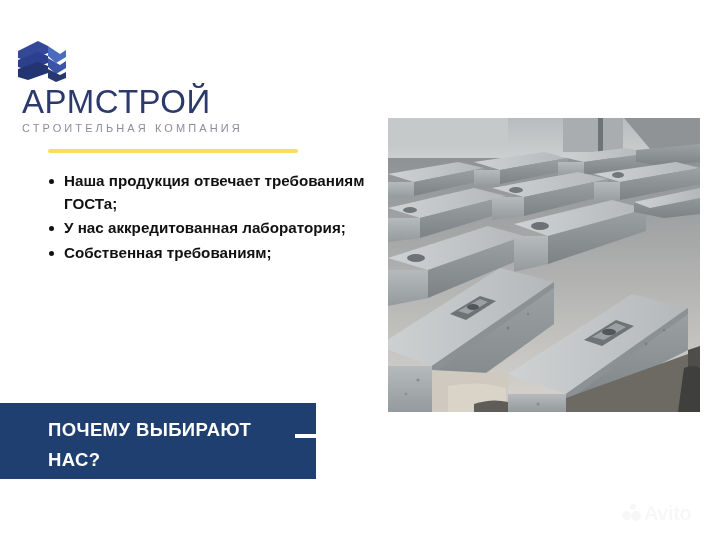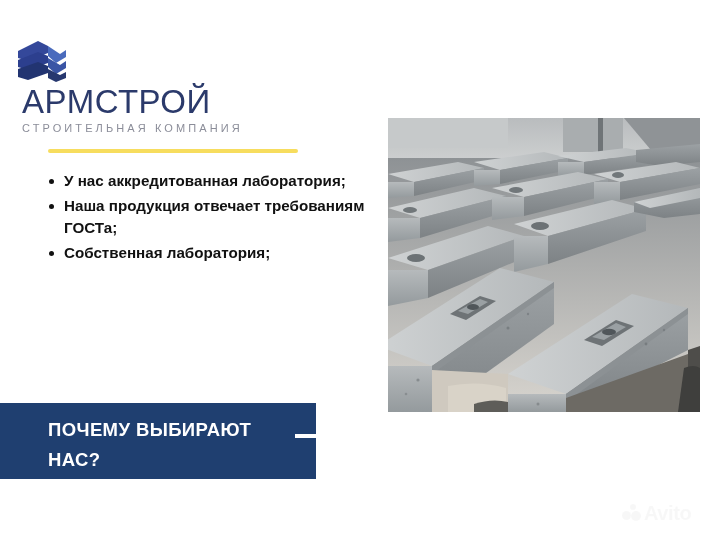--- a/index.html
+++ b/index.html
@@ -196,23 +196,23 @@
     </span>
     <span class="logo-text">
       <span class="logo-word">АРМСТРОЙ</span>
       <span class="logo-sub">СТРОИТЕЛЬНАЯ КОМПАНИЯ</span>
     </span>
   </div>
 
   <div class="accent-rule"></div>
 
   <ul class="bullets">
+    <li class="bullet-item">Наша продукция отвечает требованиям ГОСТа;</li>
     <li class="bullet-item">У нас аккредитованная лаборатория;</li>
-    <li class="bullet-item">Наша продукция отвечает требованиям ГОСТа;</li>
-    <li class="bullet-item">Собственная лаборатория;</li>
+    <li class="bullet-item">Собственная требованиям;</li>
   </ul>
 
   <div class="banner">
     <div class="banner-title">ПОЧЕМУ ВЫБИРАЮТ НАС?</div>
     <div class="banner-rule"></div>
   </div>
 
   <div class="photo">
     <svg viewBox="0 0 312 294" xmlns="http://www.w3.org/2000/svg" preserveAspectRatio="none">
       <defs>

